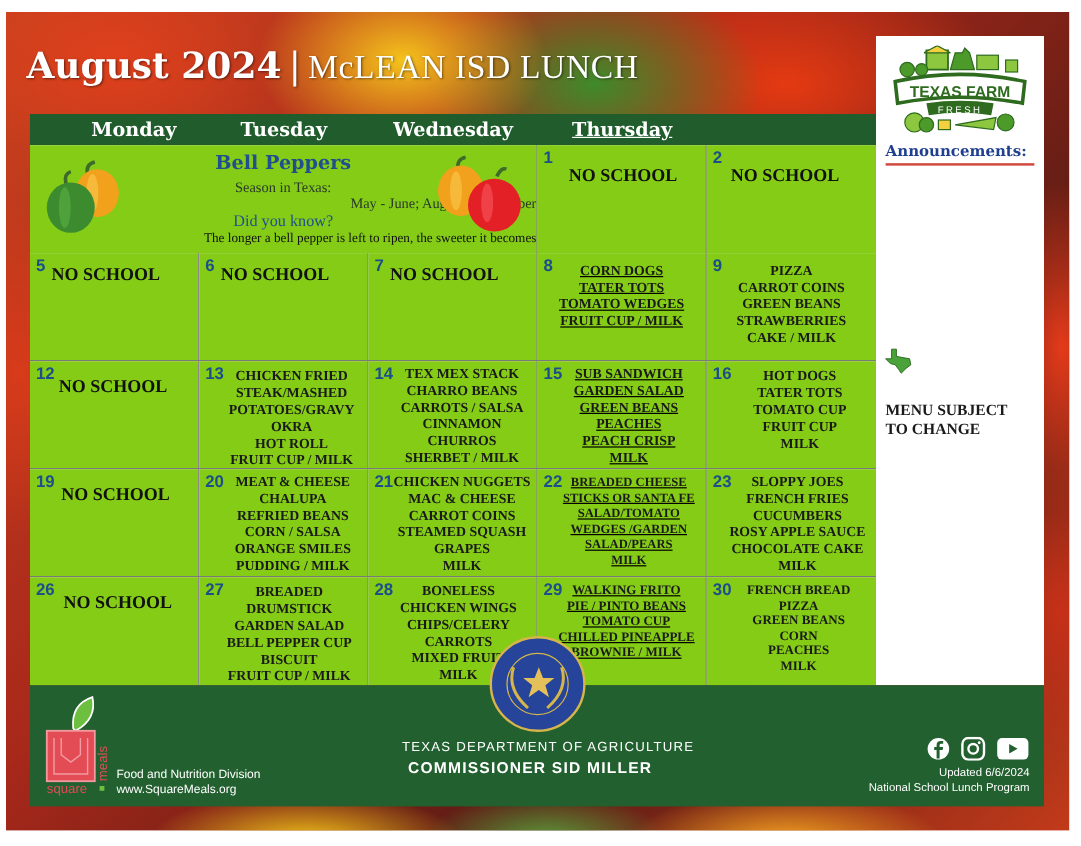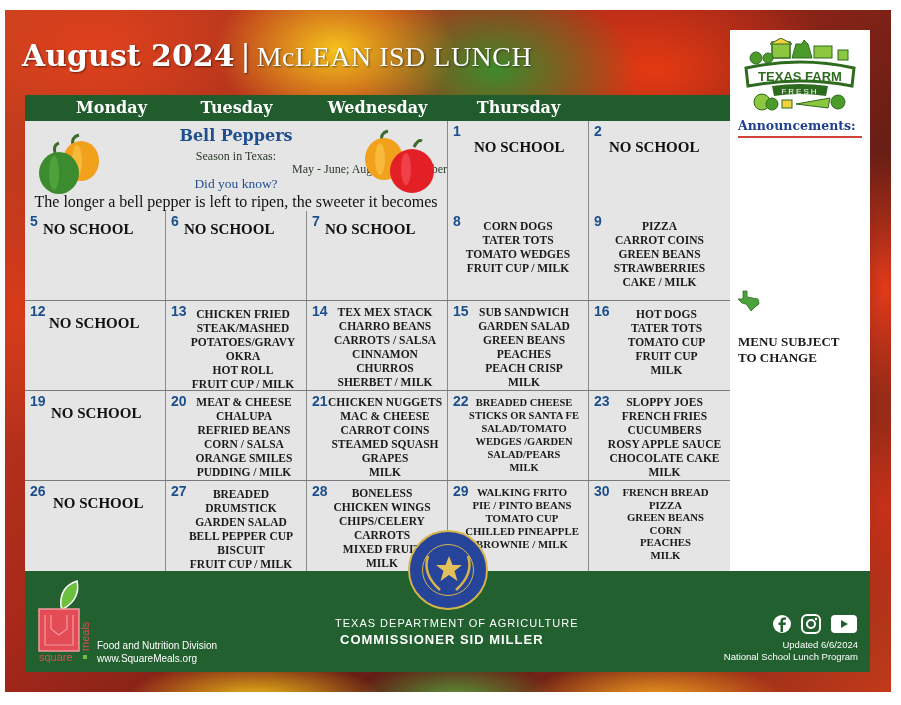--- a/index.html
+++ b/index.html
@@ -29,34 +29,34 @@
   .title .school { font-size: 28px; font-family: "Liberation Serif", serif; letter-spacing: 0.5px; }
 
   .cal {
     position: absolute; left: 25px; top: 95px; width: 705px;
     border-collapse: collapse; background: #fff;
   }
   .cal-header { display: flex; background: #215c2c; height: 26px; }
   .cal-header div { color: #fff; font-weight: bold; font-size: 16px; text-align: center; line-height: 26px; font-family: "DejaVu Serif", serif; }
   .grid { position: absolute; left: 25px; top: 121px; width: 705px; background: #fff; }
   .row { display: flex; border-bottom: 1px solid #7a7a7a; }
-  .cell { border-right: 1px solid #8a8a8a; position: relative; background: #e5e5e5; overflow: hidden; }
+  .cell { border-right: 1px solid #8a8a8a; position: relative; background: #84cc16; overflow: hidden; }
   .cell:last-child { border-right: none; }
-  .c0 { width: 141px; padding-left: 32px; } .c1 { width: 141px; } .c2 { width: 141px; } .c3 { width: 141px; } .c4 { width: 141px; }
+  .c0 { width: 141px; padding-left: 32px; } .c1 { width: 141px; } .c2 { width: 141px; } .c3 { width: 141px; text-decoration: underline; } .c4 { width: 141px; }
   .daynum { position: absolute; left: 5px; top: 2px; color: #1b4f8c; font-weight: bold; font-family: "Liberation Sans", sans-serif; font-size: 14px; }
   .noschool { font-weight: bold; font-size: 15px; color: #111; font-family: "Liberation Serif", serif; white-space: nowrap; }
   .menu { text-align: center; font-weight: bold; font-size: 11.5px; line-height: 14px; color: #1a1a1a; font-family: "Liberation Serif", serif; }
   .menu div { white-space: nowrap; }
 
   .feature { width: 423px; height: 90px; position: relative; }
   .feature .ftitle { position: absolute; left: 0; width: 100%; top: 5px; text-align: center; color: #1f4f8f; font-weight: bold; font-size: 16px; font-family: "DejaVu Serif", serif; }
   .feature .fl1 { position: absolute; width: 100%; top: 28px; text-align: center; font-size: 12px; color: #2a3a2a; font-family: "Liberation Serif", serif; }
   .feature .fl2 { position: absolute; width: 100%; top: 41px; text-align: right; font-size: 12px; color: #2a3a2a; font-family: "Liberation Serif", serif; }
   .feature .fl3 { position: absolute; width: 100%; top: 55px; text-align: center; font-size: 13.5px; color: #1f4f8f; font-family: "Liberation Serif", serif; }
-  .feature .fl4 { position: absolute; width: 100%; top: 72px; text-align: center; font-size: 16px; color: #111; font-family: "Liberation Serif", serif; }
+  .feature .fl4 { position: absolute; width: 100%; top: 72px; text-align: right; font-size: 11px; color: #111; font-family: "Liberation Serif", serif; }
 
   .side { position: absolute; left: 730px; top: 30px; width: 140px; height: 541px; background: #fff; }
   .ann { position: absolute; left: 8px; top: 88px; color: #1f3f8f; font-weight: bold; font-size: 12.5px; font-family: "DejaVu Serif", serif; }
   .ann-line { position: absolute; left: 8px; top: 106px; width: 124px; height: 2px; background: #d0453a; }
   .menu-note { position: absolute; left: 8px; top: 304px; font-weight: bold; font-size: 13px; line-height: 16px; color: #1a1a1a; font-family: "Liberation Serif", serif; }
 
   .footer { position: absolute; left: 25px; top: 571px; width: 845px; height: 101px; background: #22602f; }
   .ftxt { position: absolute; color: #fff; font-family: "Liberation Sans", sans-serif; white-space: nowrap; }
   .seal { position: absolute; left: 408px; top: 530px; width: 80px; height: 80px; border-radius: 50%; background: #25449a; border: 2px solid #d6b54a; }
   .seal-inner { position: absolute; left: 12px; top: 12px; width: 52px; height: 52px; border-radius: 50%; border: 1.5px solid #d6b54a; }

